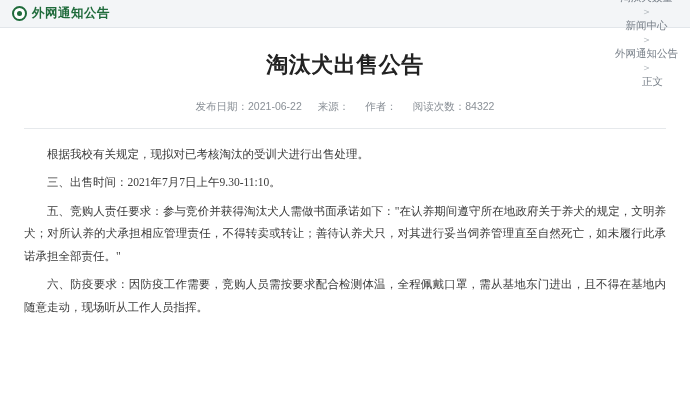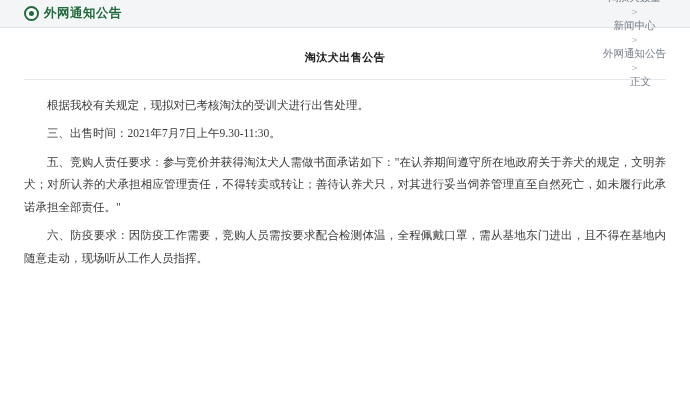--- a/index.html
+++ b/index.html
@@ -21,21 +21,21 @@
     background: #ffffff;
     box-sizing: border-box;
   }
   
   .topbar {
     height: 28px;
     background: #f3f5f7;
     border-bottom: 1px solid #e2e6ea;
     display: flex;
     align-items: center;
-    padding: 0 24px;
+    padding: 0 12px;
     box-sizing: border-box;
   }
   .brand {
     display: flex;
     align-items: center;
     gap: 5px;
   }
   .brand-logo {
     width: 15px;
     height: 15px;
@@ -89,21 +89,21 @@
   .crumb-link { color: #777f88; }
   .crumb-current { color: #777f88; margin-left: 12px; }
 
   
   .article {
     padding: 0 24px;
     box-sizing: border-box;
   }
   .doc-title {
     text-align: center;
-    font-size: 11px;
+    font-size: 22px;
     font-weight: bold;
     color: #222222;
     margin-top: 22px;
     letter-spacing: 0.5px;
   }
   .meta {
     margin-top: 20px;
     text-align: center;
     font-size: 10.5px;
     color: #8a9097;
@@ -157,25 +157,31 @@
       <span class="crumb-link">外网通知公告</span>
       <span class="crumb-sep">＞</span>
       <span class="crumb-current">正文</span>
     </div>
   </div>
 
   <div class="article">
 
     <div class="doc-title">淘汰犬出售公告</div>
 
+    <div class="meta">
+      <span><span>发布日期：</span><span>2021-06-22</span></span>
+      <span><span>来源：</span><span></span></span>
+      <span><span>作者：</span><span></span></span>
+      <span><span>阅读次数：</span><span>84322</span></span>
+    </div>
 
     <div class="divider"></div>
 
     <div class="body">
       <p class="para">根据我校有关规定，现拟对已考核淘汰的受训犬进行出售处理。</p>
-      <p class="para">三、出售时间：2021年7月7日上午9.30-11:30。</p>
+      <p class="para">三、出售时间：2021年7月7日上午9.30-11:10。</p>
       <p class="para">五、竞购人责任要求：参与竞价并获得淘汰犬人需做书面承诺如下："在认养期间遵守所在地政府关于养犬的规定，文明养犬；对所认养的犬承担相应管理责任，不得转卖或转让；善待认养犬只，对其进行妥当饲养管理直至自然死亡，如未履行此承诺承担全部责任。"</p>
       <p class="para">六、防疫要求：因防疫工作需要，竞购人员需按要求配合检测体温，全程佩戴口罩，需从基地东门进出，且不得在基地内随意走动，现场听从工作人员指挥。</p>
 
     </div>
 
   </div>
 </div>
 
 </body></html>

